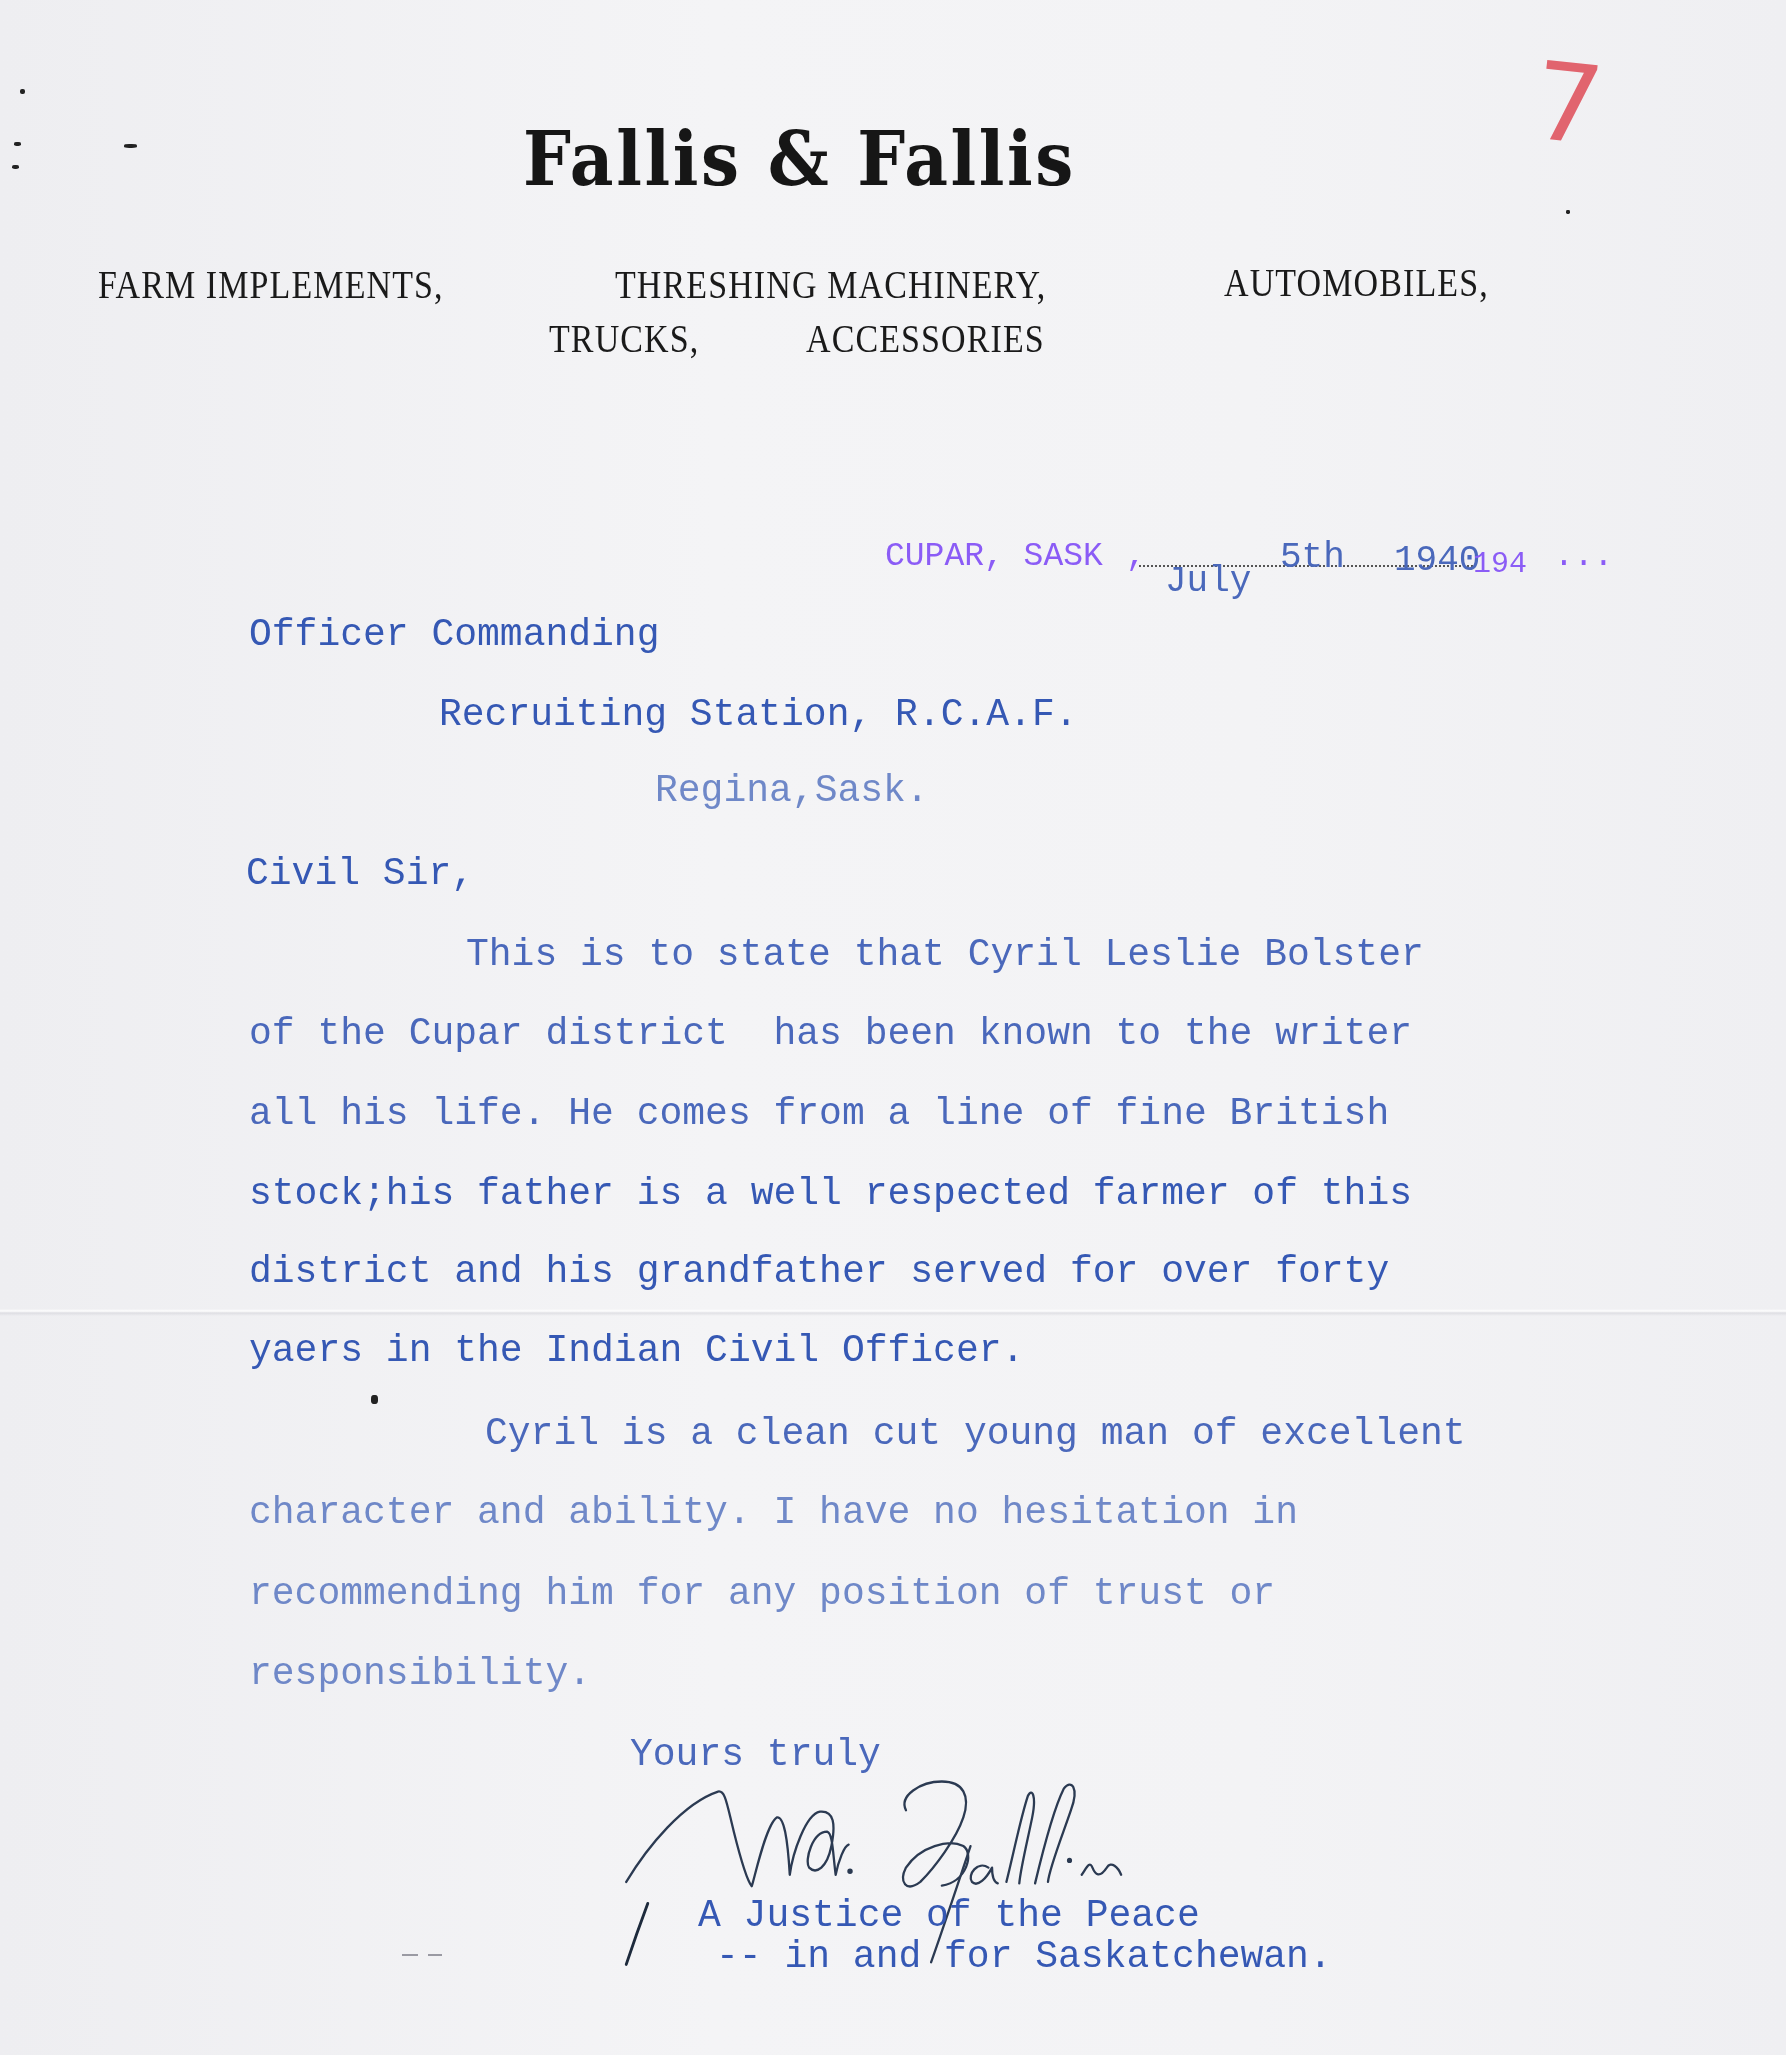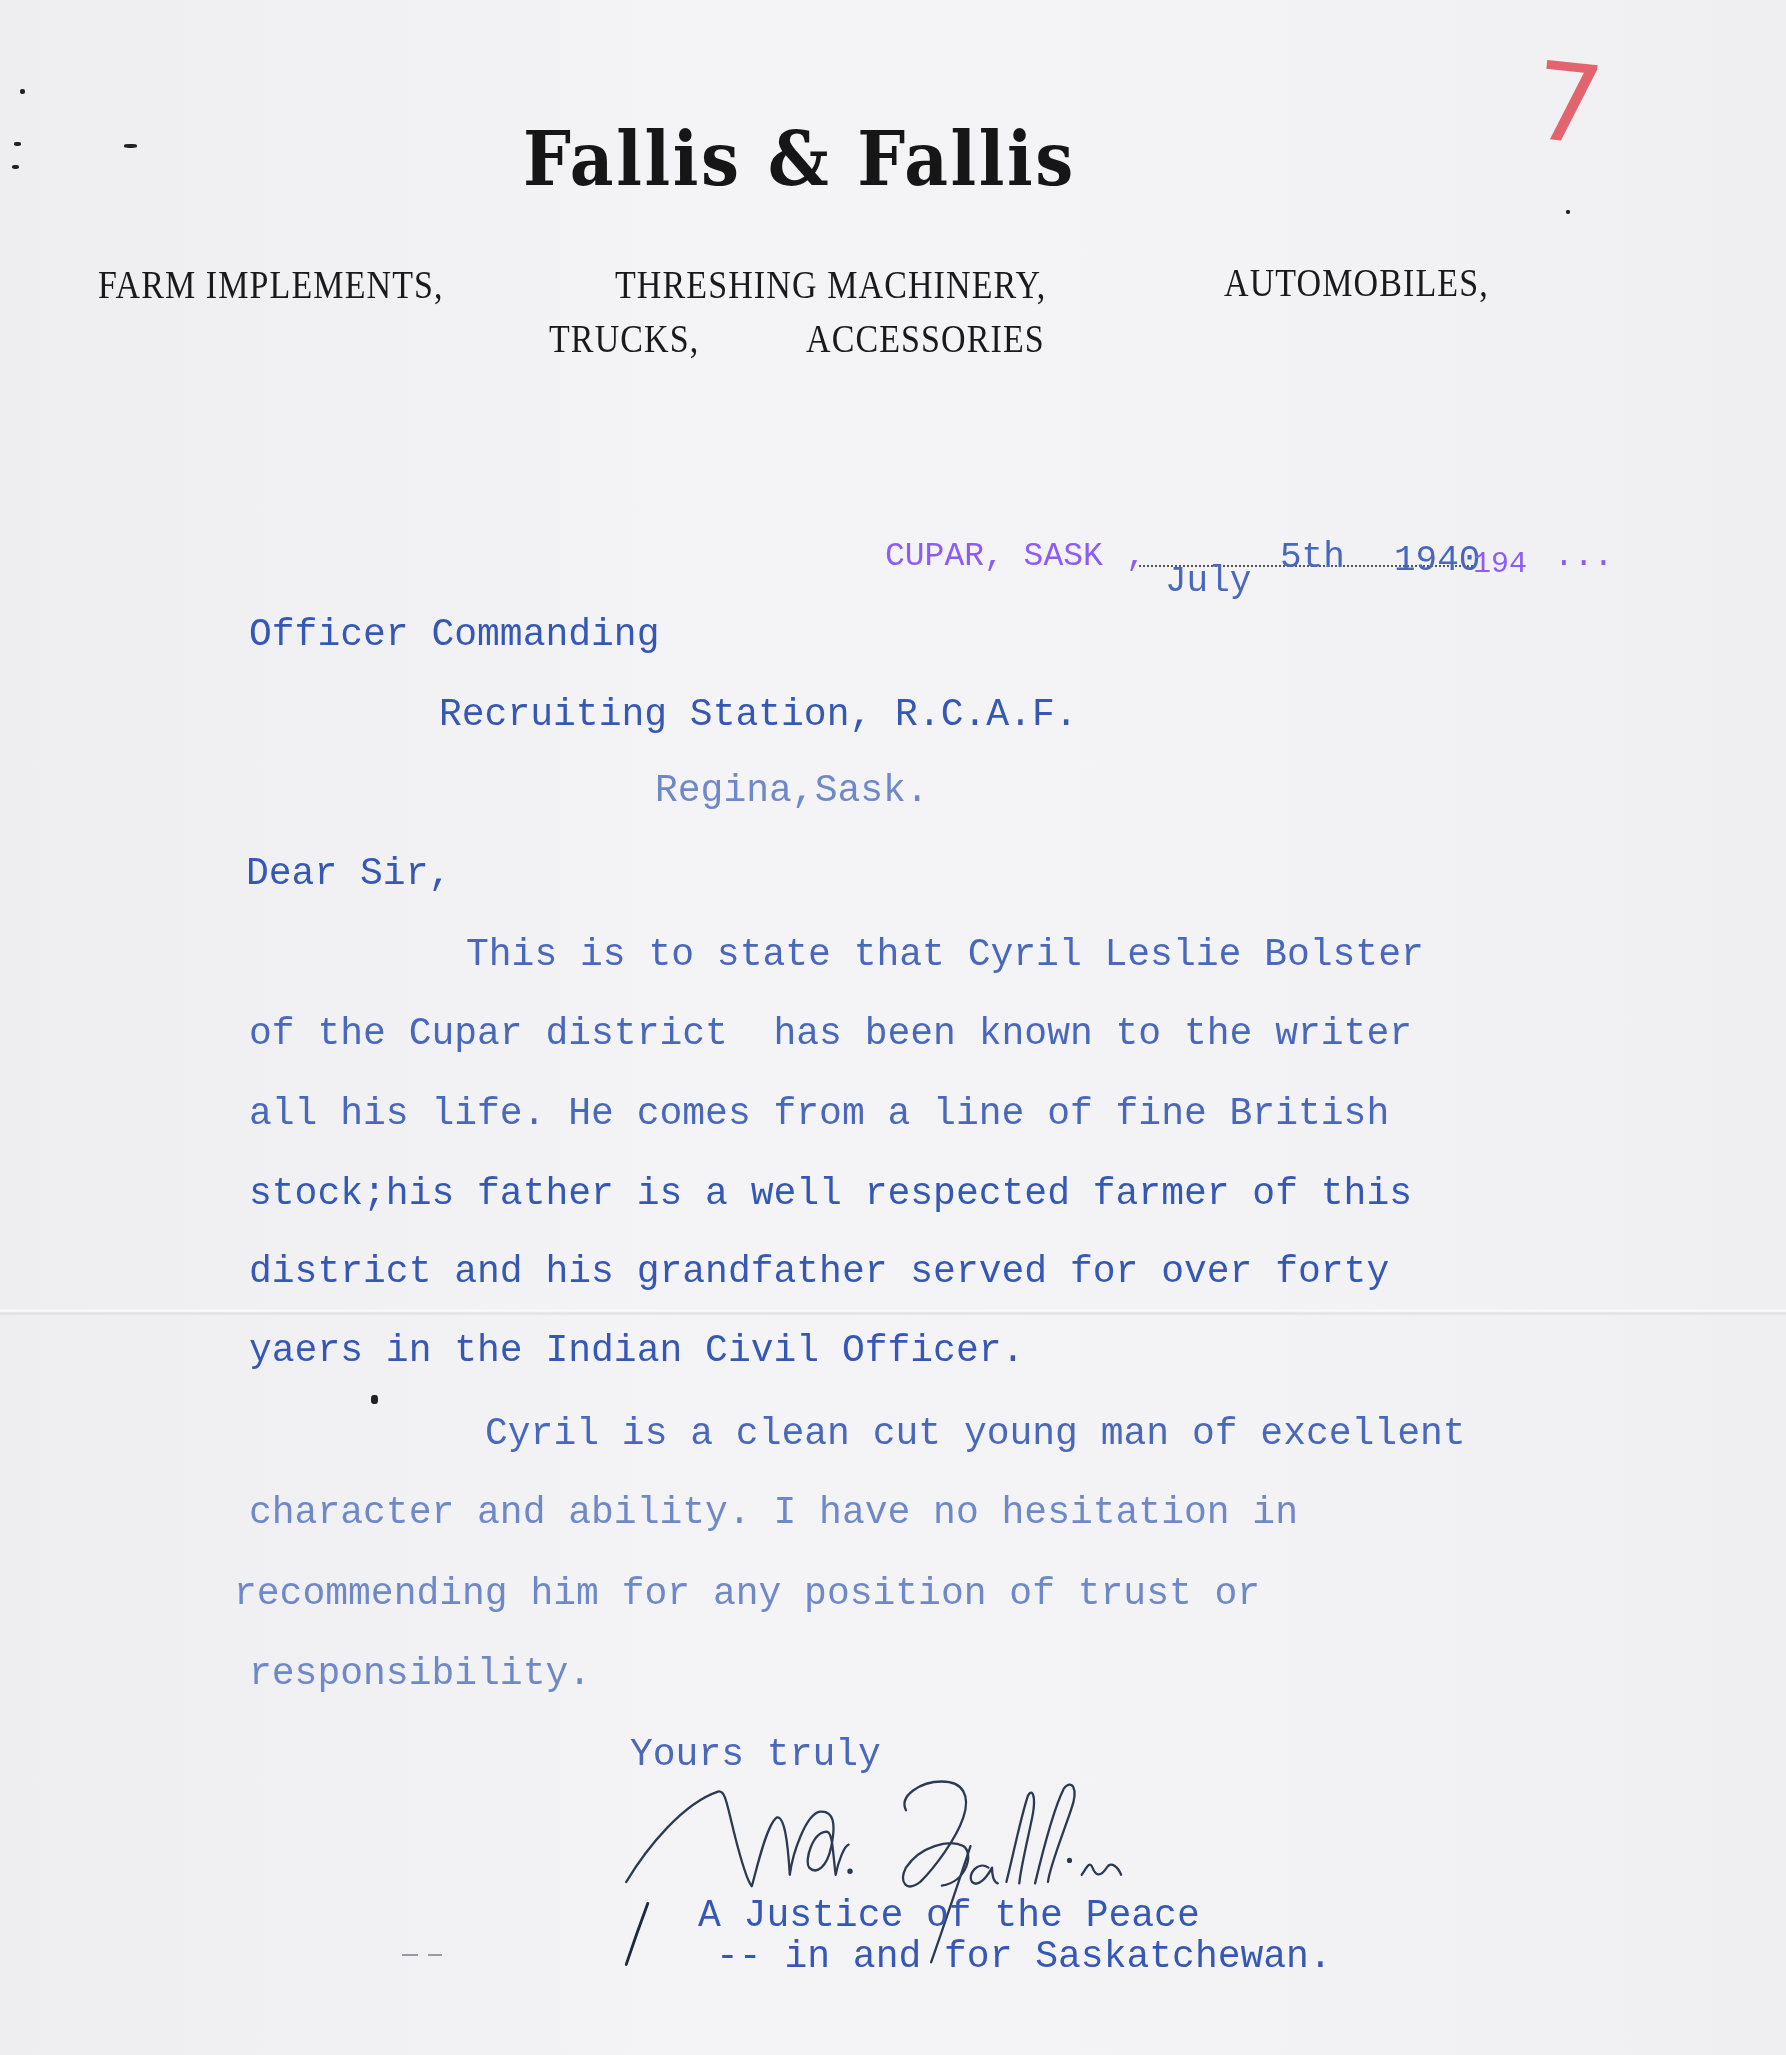--- a/index.html
+++ b/index.html
@@ -66,34 +66,34 @@
 <div class="abs type mid" style="left:1165px;top:564px;font-size:36px;">July</div>
 <div class="abs type mid" style="left:1280px;top:540px;font-size:36px;">5th</div>
 <div class="abs type mid" style="left:1394px;top:543px;font-size:36px;">1940</div>
 <div class="abs place" style="left:1473px;top:549px;font-size:30px;">194</div>
 <div class="abs place" style="left:1554px;top:540px;">...</div>
 
 <div class="abs type" style="left:249px;top:616px;">Officer Commanding</div>
 <div class="abs type" style="left:439px;top:696px;">Recruiting Station, R.C.A.F.</div>
 <div class="abs type light" style="left:655px;top:772px;">Regina,Sask.</div>
 
-<div class="abs type" style="left:246px;top:855px;">Dear Sir,</div>
+<div class="abs type" style="left:246px;top:855px;">Civil Sir,</div>
 
 <div class="abs type mid" style="left:466px;top:936px;">This is to state that Cyril Leslie Bolster</div>
 <div class="abs type mid" style="left:249px;top:1015px;">of the Cupar district  has been known to the writer</div>
 <div class="abs type mid" style="left:249px;top:1095px;text-align:center;">all his life. He comes from a line of fine British</div>
 <div class="abs type" style="left:249px;top:1175px;">stock;his father is a well respected farmer of this</div>
 <div class="abs type" style="left:249px;top:1253px;">district and his grandfather served for over forty</div>
 <div class="abs type" style="left:249px;top:1332px;">yaers in the Indian Civil Officer.</div>
 
 <div class="speck" style="left:371px;top:1395px;width:6.5px;height:9.3px;"></div>
 
 <div class="abs type mid" style="left:485px;top:1415px;">Cyril is a clean cut young man of excellent</div>
 <div class="abs type light" style="left:249px;top:1494px;">character and ability. I have no hesitation in</div>
-<div class="abs type light" style="left:234px;top:1575px;">recommending him for any position of trust or</div>
+<div class="abs type light" style="left:249px;top:1575px;">recommending him for any position of trust or</div>
 <div class="abs type light" style="left:249px;top:1655px;">responsibility.</div>
 
 <div class="abs type mid" style="left:630px;top:1736px;">Yours truly</div>
 
 <svg class="abs" style="left:604px;top:1760px;" width="690" height="208" viewBox="0 0 960 290">
   <g fill="none" stroke="#2b3a52" stroke-width="3.2" stroke-linecap="round" stroke-linejoin="round">
     <path d="M30 170 C 60 120, 110 60, 158 44 C 168 42, 170 60, 180 100 C 190 140, 200 170, 205 176 C 210 160, 225 90, 240 80 C 250 78, 255 110, 258 160 C 262 130, 280 76, 300 72 C 320 70, 322 90, 316 120 C 310 150, 295 160, 285 150 C 278 140, 290 100, 310 100 C 318 102, 318 130, 322 160 C 326 140, 334 120, 340 118"></path>
     <circle cx="342" cy="155" r="2.2" fill="#2b3a52"></circle>
     <path d="M420 70 C 410 50, 440 30, 470 30 C 500 30, 510 50, 500 80 C 490 110, 460 150, 440 170 C 420 185, 410 170, 420 150 C 440 120, 480 110, 500 120 C 515 130, 505 170, 470 175"></path>
     <path d="M510 120 C 500 150, 470 240, 455 282"></path>

